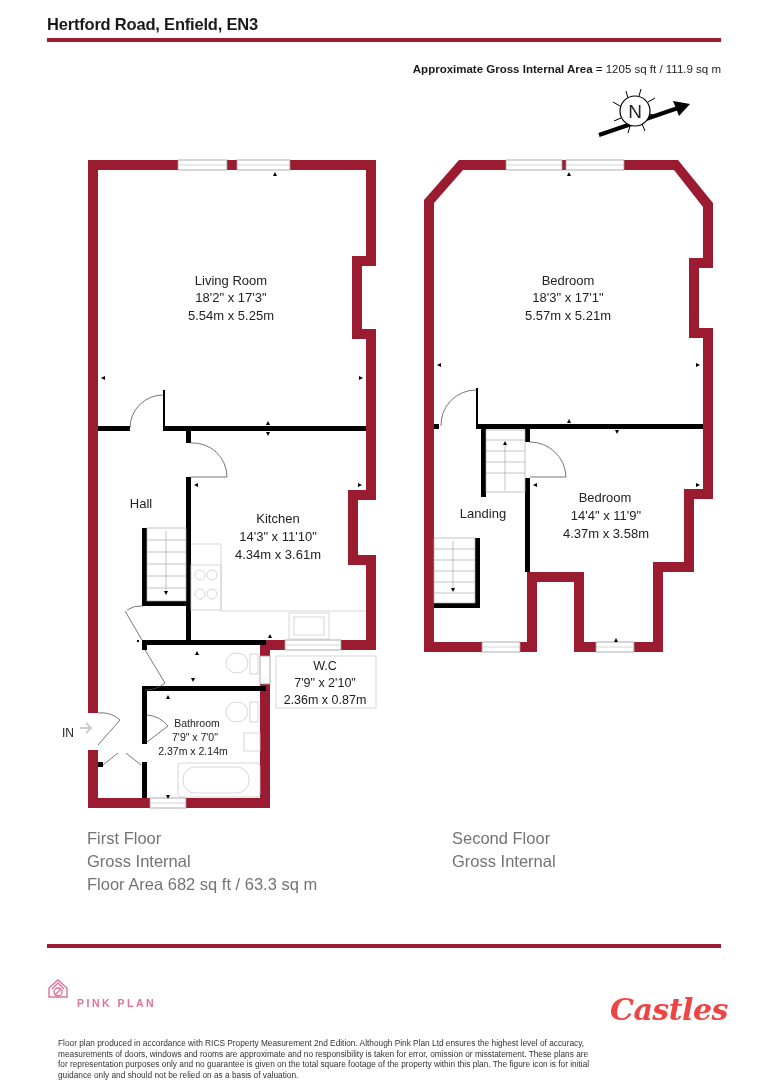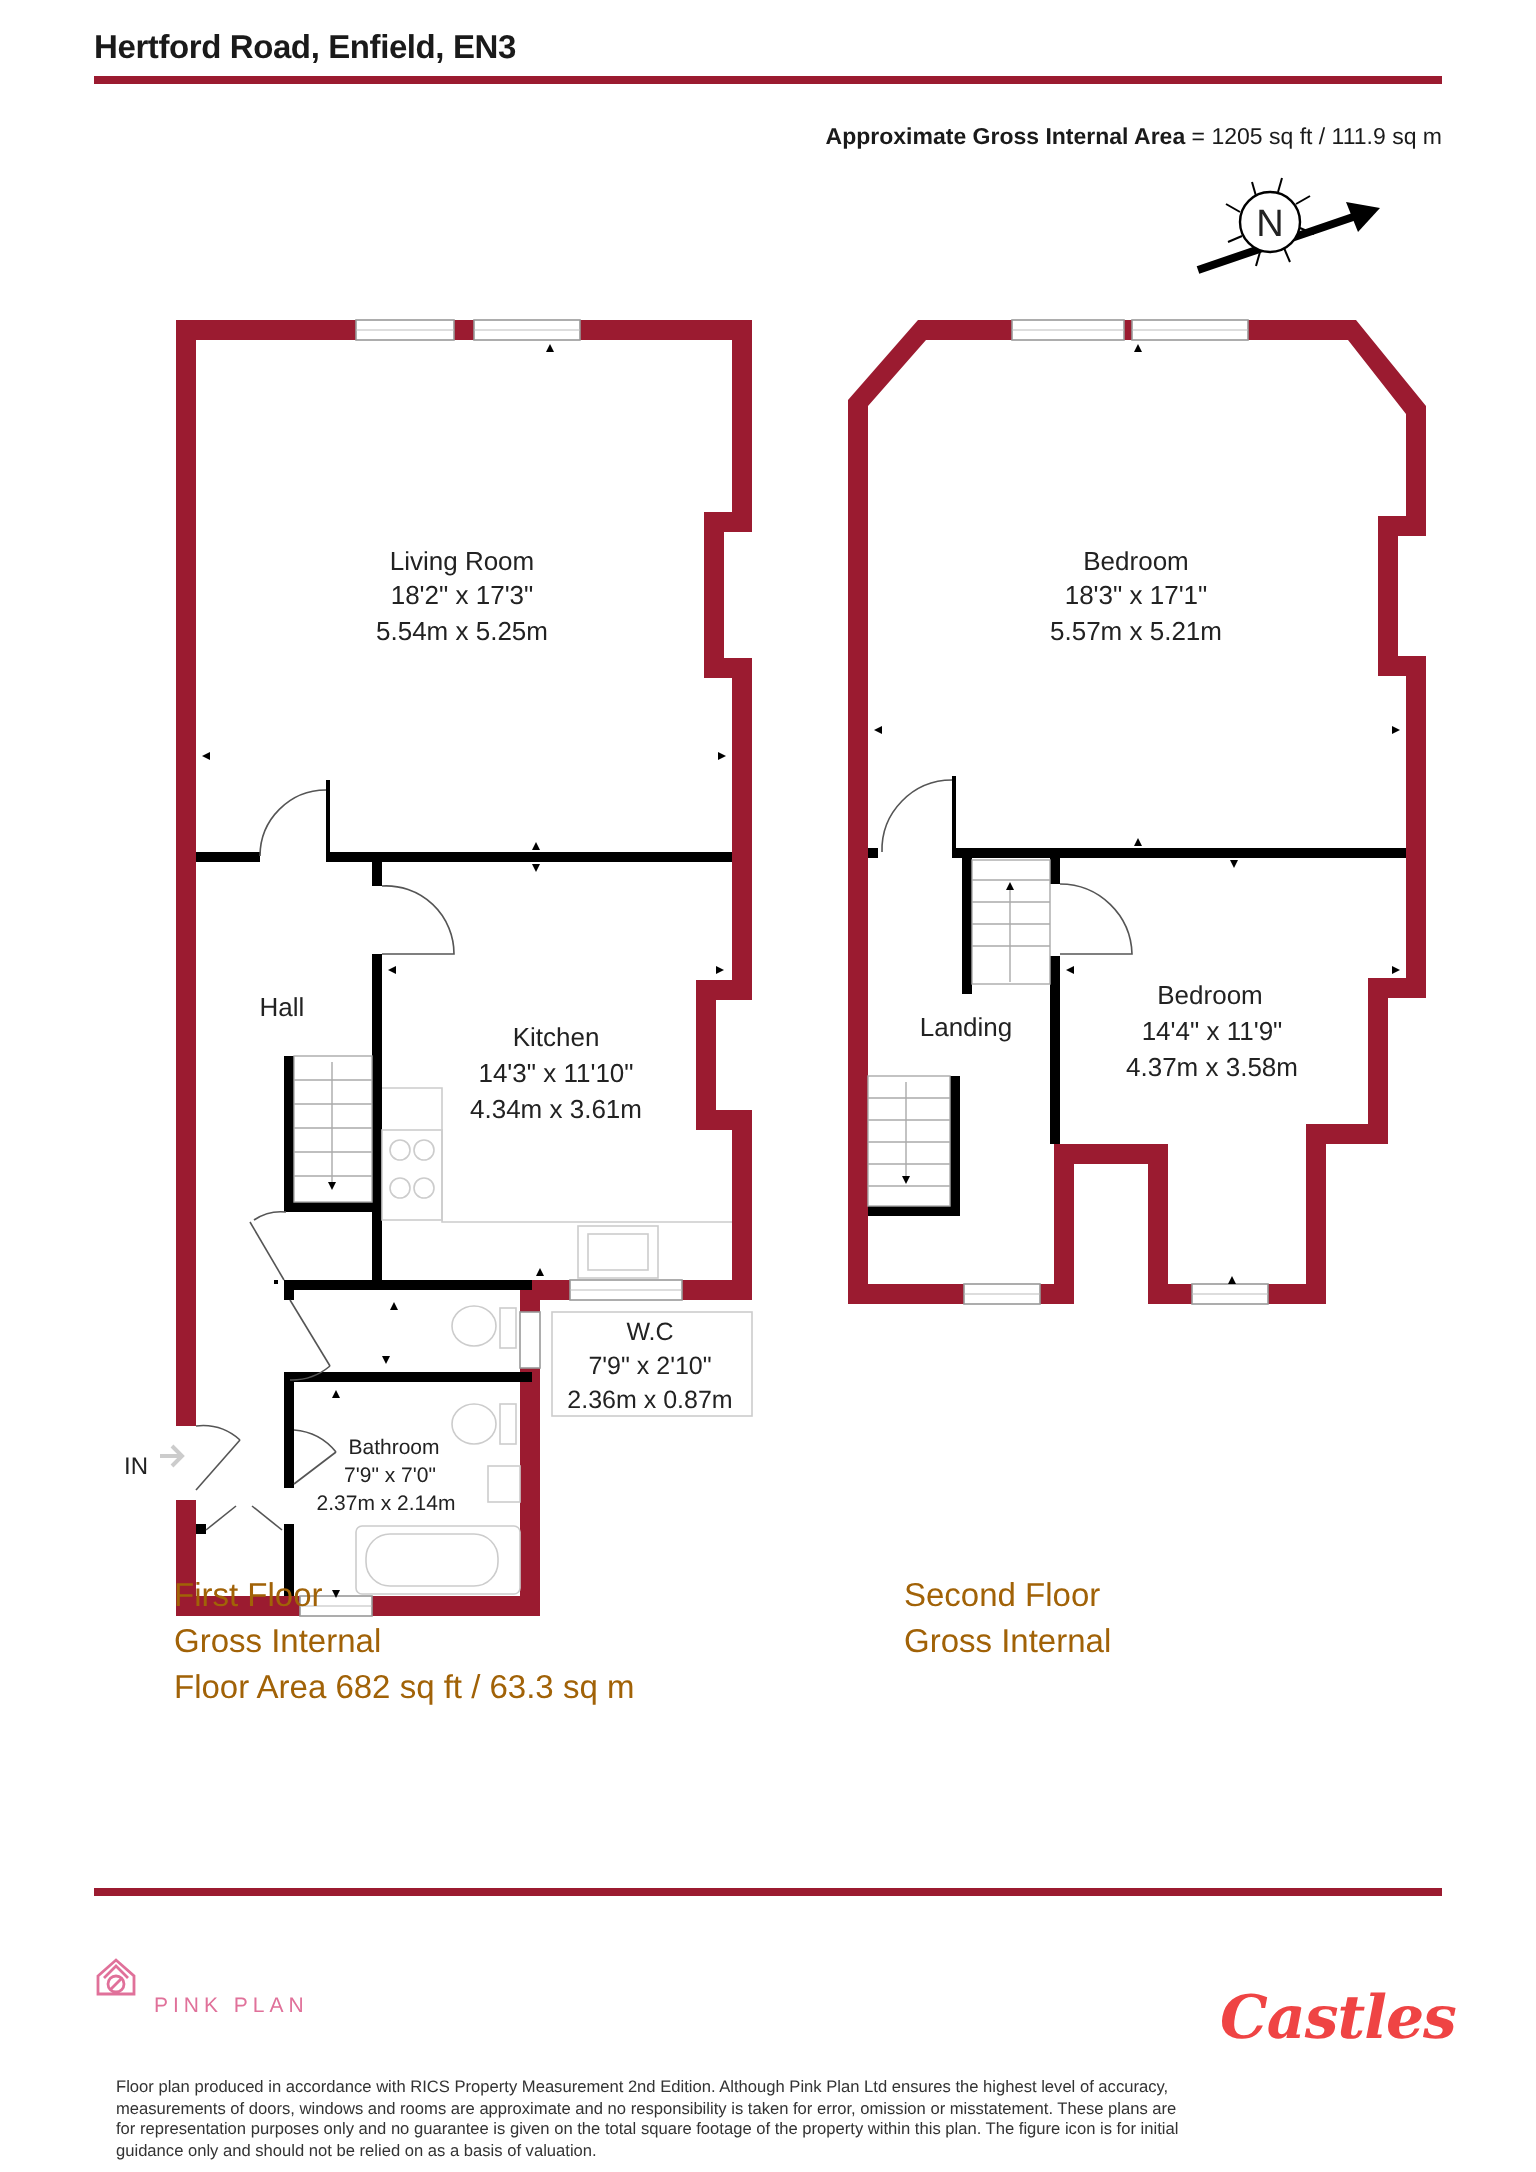--- a/index.html
+++ b/index.html
@@ -4,24 +4,24 @@
 <style>
   html, body { margin: 0; padding: 0; background: #ffffff; }
   body { width: 768px; height: 1086px; position: relative; overflow: hidden; font-family: "Liberation Sans", sans-serif; color: #1a1a1a; }
   .header { position: absolute; left: 47px; top: 12px; width: 674px; height: 30px; }
   .header-title { position: absolute; left: 0; top: 3px; font-size: 16.5px; font-weight: bold; letter-spacing: -0.2px; }
   .header-area { position: absolute; right: 0; top: 7px; font-size: 11.5px; margin-top: 44px; }
   .header-area b { font-weight: bold; }
   .rule { position: absolute; left: 47px; width: 674px; height: 4px; background: #9b1b30; }
   .plan { position: absolute; left: 0; top: 0; width: 768px; height: 820px; }
   .room-label { font-family: "Liberation Sans", sans-serif; fill: #222; }
-  .floor-summary { position: absolute; top: 787px; font-size: 16.5px; line-height: 23px; color: #a16207; }
+  .floor-summary { position: absolute; top: 827px; font-size: 16.5px; line-height: 23px; color: #737373; }
   .floor-summary div { white-space: nowrap; }
   .pink-plan { position: absolute; left: 47px; top: 966px; display: flex; align-items: center; }
-  .pink-plan-text { font-size: 10.5px; letter-spacing: 2.5px; color: #e0719a; margin-left: 8px; font-weight: normal; margin-top: 31px; }
+  .pink-plan-text { font-size: 10.5px; letter-spacing: 2.5px; color: #e0719a; margin-left: 8px; font-weight: bold; margin-top: 31px; }
   .disclaimer { position: absolute; left: 58px; top: 1003px; width: 540px; font-size: 8.3px; line-height: 10.5px; color: #333; margin-top: 35px; }
   .castles { position: absolute; left: 610px; top: 992px; font-family: "DejaVu Serif", serif; font-size: 30px; font-weight: bold; color: #ef4444; letter-spacing: -0.5px; font-style: italic; }
 </style>
 </head>
 <body>
 
 <div class="header">
   <div class="header-title">Hertford Road, Enfield, EN3</div>
   <div class="header-area"><b>Approximate Gross Internal Area</b> <span>= 1205 sq ft / 111.9 sq m</span></div>
 </div>

